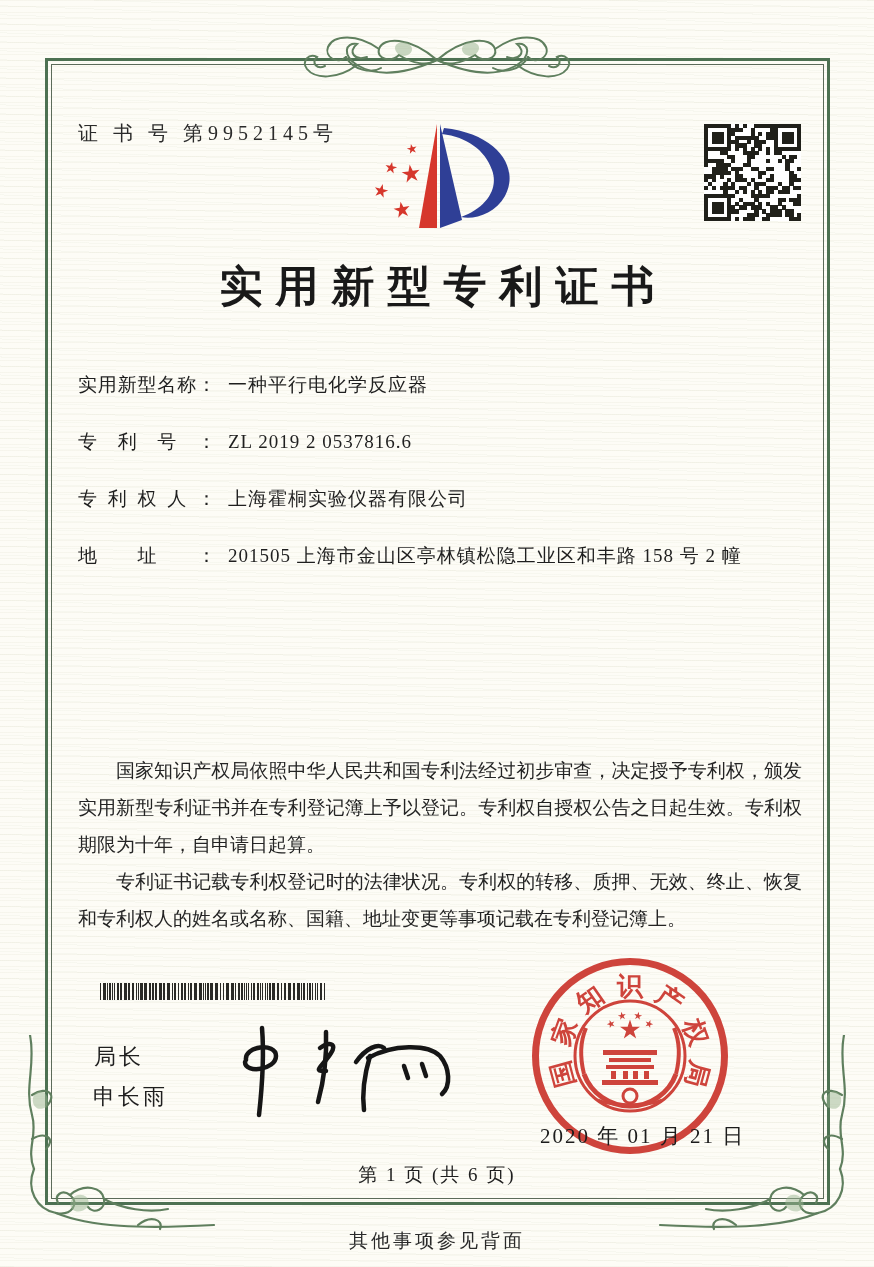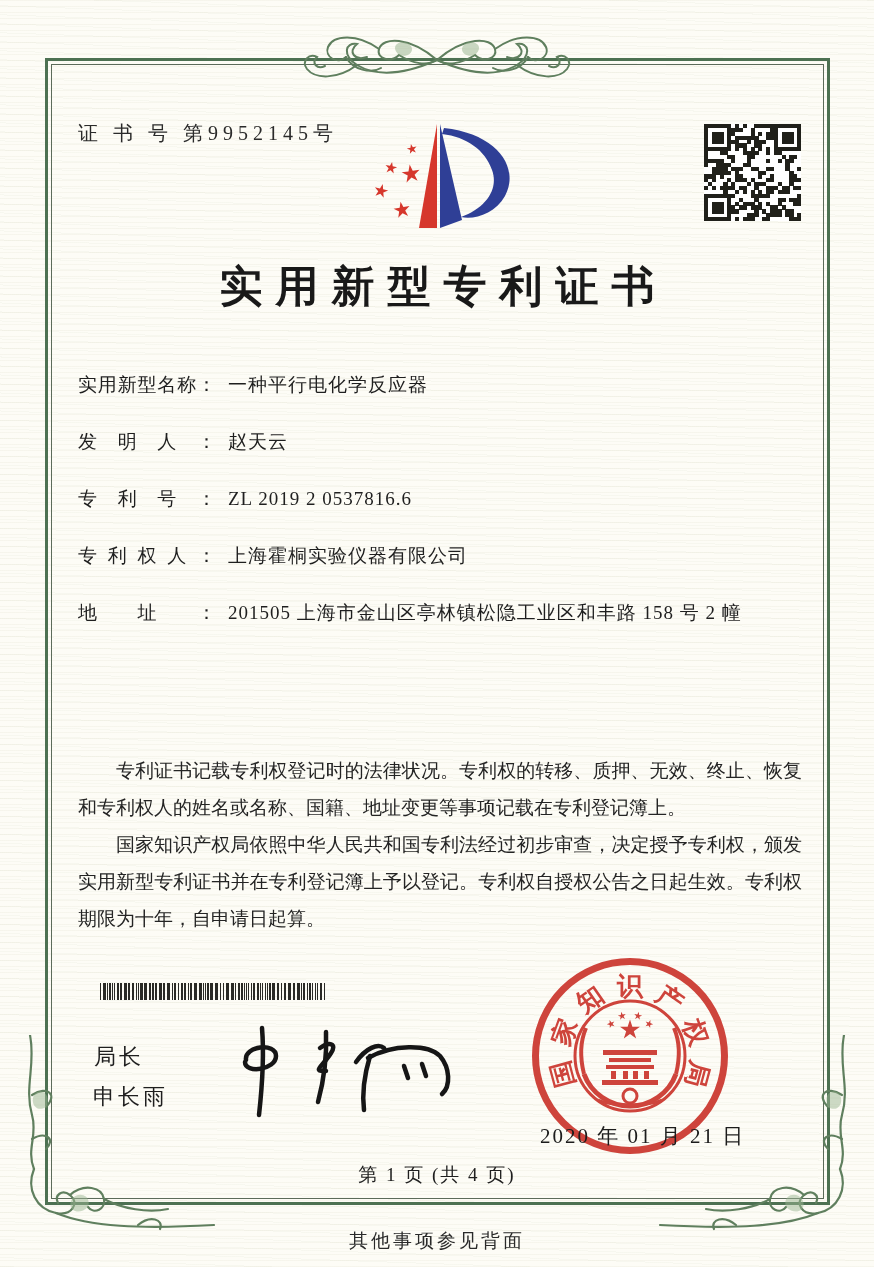--- a/index.html
+++ b/index.html
@@ -472,36 +472,33 @@
       <i style="left: 93.12px; top: 93.12px; width: 4.18px; height: 4.18px;"></i>
     </div>
 
   <h1 class="title">实用新型专利证书</h1>
 
   <div class="fields">
     <div class="frow">
       <span class="flabel">实用新型名称：</span><span class="fval">一种平行电化学反应器</span>
     </div>
     <div class="frow">
-      <span class="flabel">发明人：</span><span class="fval">赵天云</span>
-    </div>
-    <div class="frow">
       <span class="flabel">专利号：</span><span class="fval">ZL 2019 2 0537816.6</span>
     </div>
     <div class="frow">
       <span class="flabel">专利权人：</span><span class="fval">上海霍桐实验仪器有限公司</span>
     </div>
     <div class="frow">
       <span class="flabel">地址：</span><span class="fval">201505 上海市金山区亭林镇松隐工业区和丰路 158 号 2 幢</span>
     </div>
   </div>
 
   <div class="paras">
+    <p>国家知识产权局依照中华人民共和国专利法经过初步审查，决定授予专利权，颁发实用新型专利证书并在专利登记簿上予以登记。专利权自授权公告之日起生效。专利权期限为十年，自申请日起算。</p>
     <p>专利证书记载专利权登记时的法律状况。专利权的转移、质押、无效、终止、恢复和专利权人的姓名或名称、国籍、地址变更等事项记载在专利登记簿上。</p>
-    <p>国家知识产权局依照中华人民共和国专利法经过初步审查，决定授予专利权，颁发实用新型专利证书并在专利登记簿上予以登记。专利权自授权公告之日起生效。专利权期限为十年，自申请日起算。</p>
   </div>
 
   <div class="barcode"><b style="width: 1px;"></b><s style="width: 2px;"></s><b style="width: 3px;"></b><s style="width: 1px;"></s><b style="width: 1px;"></b><s style="width: 1px;"></s><b style="width: 2px;"></b><s style="width: 1px;"></s><b style="width: 1px;"></b><s style="width: 1px;"></s><b style="width: 1px;"></b><s style="width: 2px;"></s><b style="width: 2px;"></b><s style="width: 1px;"></s><b style="width: 2px;"></b><s style="width: 2px;"></s><b style="width: 3px;"></b><s style="width: 1px;"></s><b style="width: 2px;"></b><s style="width: 2px;"></s><b style="width: 2px;"></b><s style="width: 2px;"></s><b style="width: 1px;"></b><s style="width: 1px;"></s><b style="width: 1px;"></b><s style="width: 1px;"></s><b style="width: 3px;"></b><s style="width: 1px;"></s><b style="width: 3px;"></b><s style="width: 2px;"></s><b style="width: 2px;"></b><s style="width: 1px;"></s><b style="width: 2px;"></b><s style="width: 1px;"></s><b style="width: 2px;"></b><s style="width: 2px;"></s><b style="width: 3px;"></b><s style="width: 1px;"></s><b style="width: 2px;"></b><s style="width: 2px;"></s><b style="width: 3px;"></b><s style="width: 2px;"></s><b style="width: 1px;"></b><s style="width: 1px;"></s><b style="width: 2px;"></b><s style="width: 2px;"></s><b style="width: 1px;"></b><s style="width: 2px;"></s><b style="width: 2px;"></b><s style="width: 1px;"></s><b style="width: 2px;"></b><s style="width: 2px;"></s><b style="width: 1px;"></b><s style="width: 1px;"></s><b style="width: 2px;"></b><s style="width: 2px;"></s><b style="width: 3px;"></b><s style="width: 2px;"></s><b style="width: 3px;"></b><s style="width: 1px;"></s><b style="width: 1px;"></b><s style="width: 1px;"></s><b style="width: 1px;"></b><s style="width: 1px;"></s><b style="width: 2px;"></b><s style="width: 1px;"></s><b style="width: 3px;"></b><s style="width: 2px;"></s><b style="width: 3px;"></b><s style="width: 2px;"></s><b style="width: 1px;"></b><s style="width: 2px;"></s><b style="width: 1px;"></b><s style="width: 2px;"></s><b style="width: 3px;"></b><s style="width: 2px;"></s><b style="width: 3px;"></b><s style="width: 1px;"></s><b style="width: 1px;"></b><s style="width: 2px;"></s><b style="width: 2px;"></b><s style="width: 1px;"></s><b style="width: 2px;"></b><s style="width: 1px;"></s><b style="width: 1px;"></b><s style="width: 1px;"></s><b style="width: 1px;"></b><s style="width: 1px;"></s><b style="width: 1px;"></b><s style="width: 2px;"></s><b style="width: 1px;"></b><s style="width: 1px;"></s><b style="width: 2px;"></b><s style="width: 2px;"></s><b style="width: 2px;"></b><s style="width: 1px;"></s><b style="width: 1px;"></b><s style="width: 1px;"></s><b style="width: 1px;"></b><s style="width: 2px;"></s><b style="width: 1px;"></b><s style="width: 1px;"></s><b style="width: 1px;"></b><s style="width: 1px;"></s><b style="width: 2px;"></b><s style="width: 1px;"></s><b style="width: 3px;"></b><s style="width: 2px;"></s><b style="width: 2px;"></b><s style="width: 2px;"></s><b style="width: 1px;"></b><s style="width: 2px;"></s><b style="width: 2px;"></b><s style="width: 2px;"></s><b style="width: 3px;"></b><s style="width: 2px;"></s><b style="width: 2px;"></b><s style="width: 2px;"></s><b style="width: 3px;"></b><s style="width: 1px;"></s><b style="width: 1px;"></b><s style="width: 1px;"></s><b style="width: 2px;"></b><s style="width: 2px;"></s><b style="width: 1px;"></b><s style="width: 1px;"></s><b style="width: 2px;"></b><s style="width: 1px;"></s><b style="width: 1px;"></b><s style="width: 2px;"></s><b style="width: 1px;"></b><s style="width: 1px;"></s><b style="width: 1px;"></b><s style="width: 2px;"></s><b style="width: 2px;"></b><s style="width: 2px;"></s><b style="width: 1px;"></b><s style="width: 1px;"></s></div>
 
   <div class="signer-title">局长</div>
   <div class="signer-name">申长雨</div>
 
   <svg class="signature" width="250" height="100" viewBox="0 0 250 100">
     <g stroke="#161616" stroke-width="4.5" fill="none" stroke-linecap="round" stroke-linejoin="round">
       <path d="M28,42 C26,28 58,24 58,38 C58,52 27,56 27,44"></path>
@@ -549,16 +546,16 @@
       </g>
       <g stroke="#cb372e" fill="none" stroke-width="3">
         <circle cx="0" cy="40" r="7"></circle>
         <path d="M-32,44 C-16,51 16,51 32,44"></path>
       </g>
     </svg>
   </div>
 
   <div class="seal-date">2020 年 01 月 21 日</div>
 
-  <div class="page-info">第 1 页 (共 4 页)</div>
+  <div class="page-info">第 1 页 (共 6 页)</div>
   <div class="back-note">其他事项参见背面</div>
 
 </div>
 
 </body></html>

